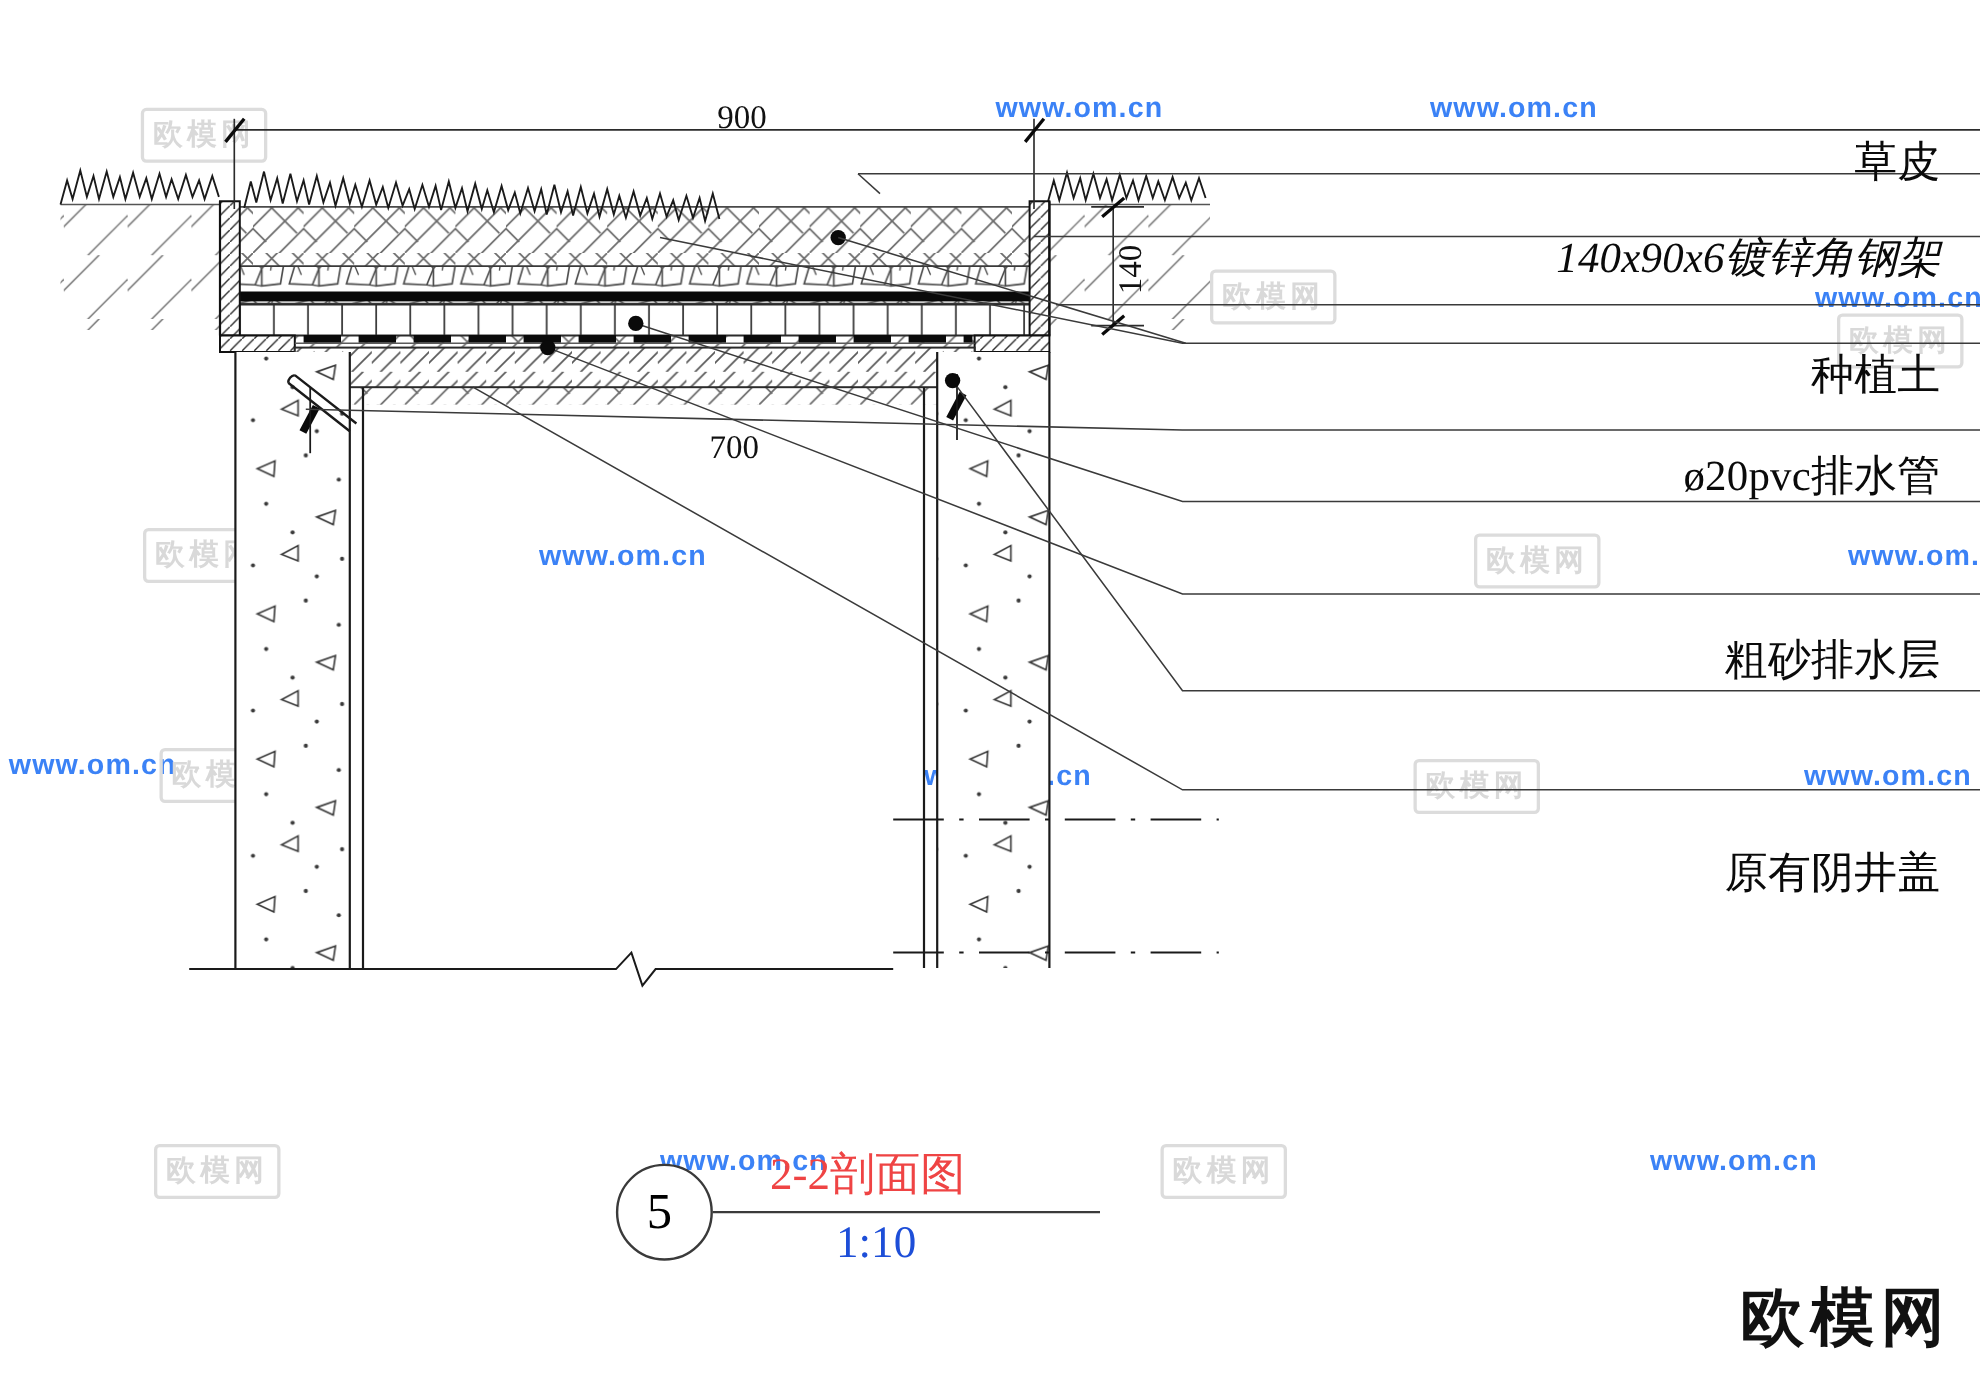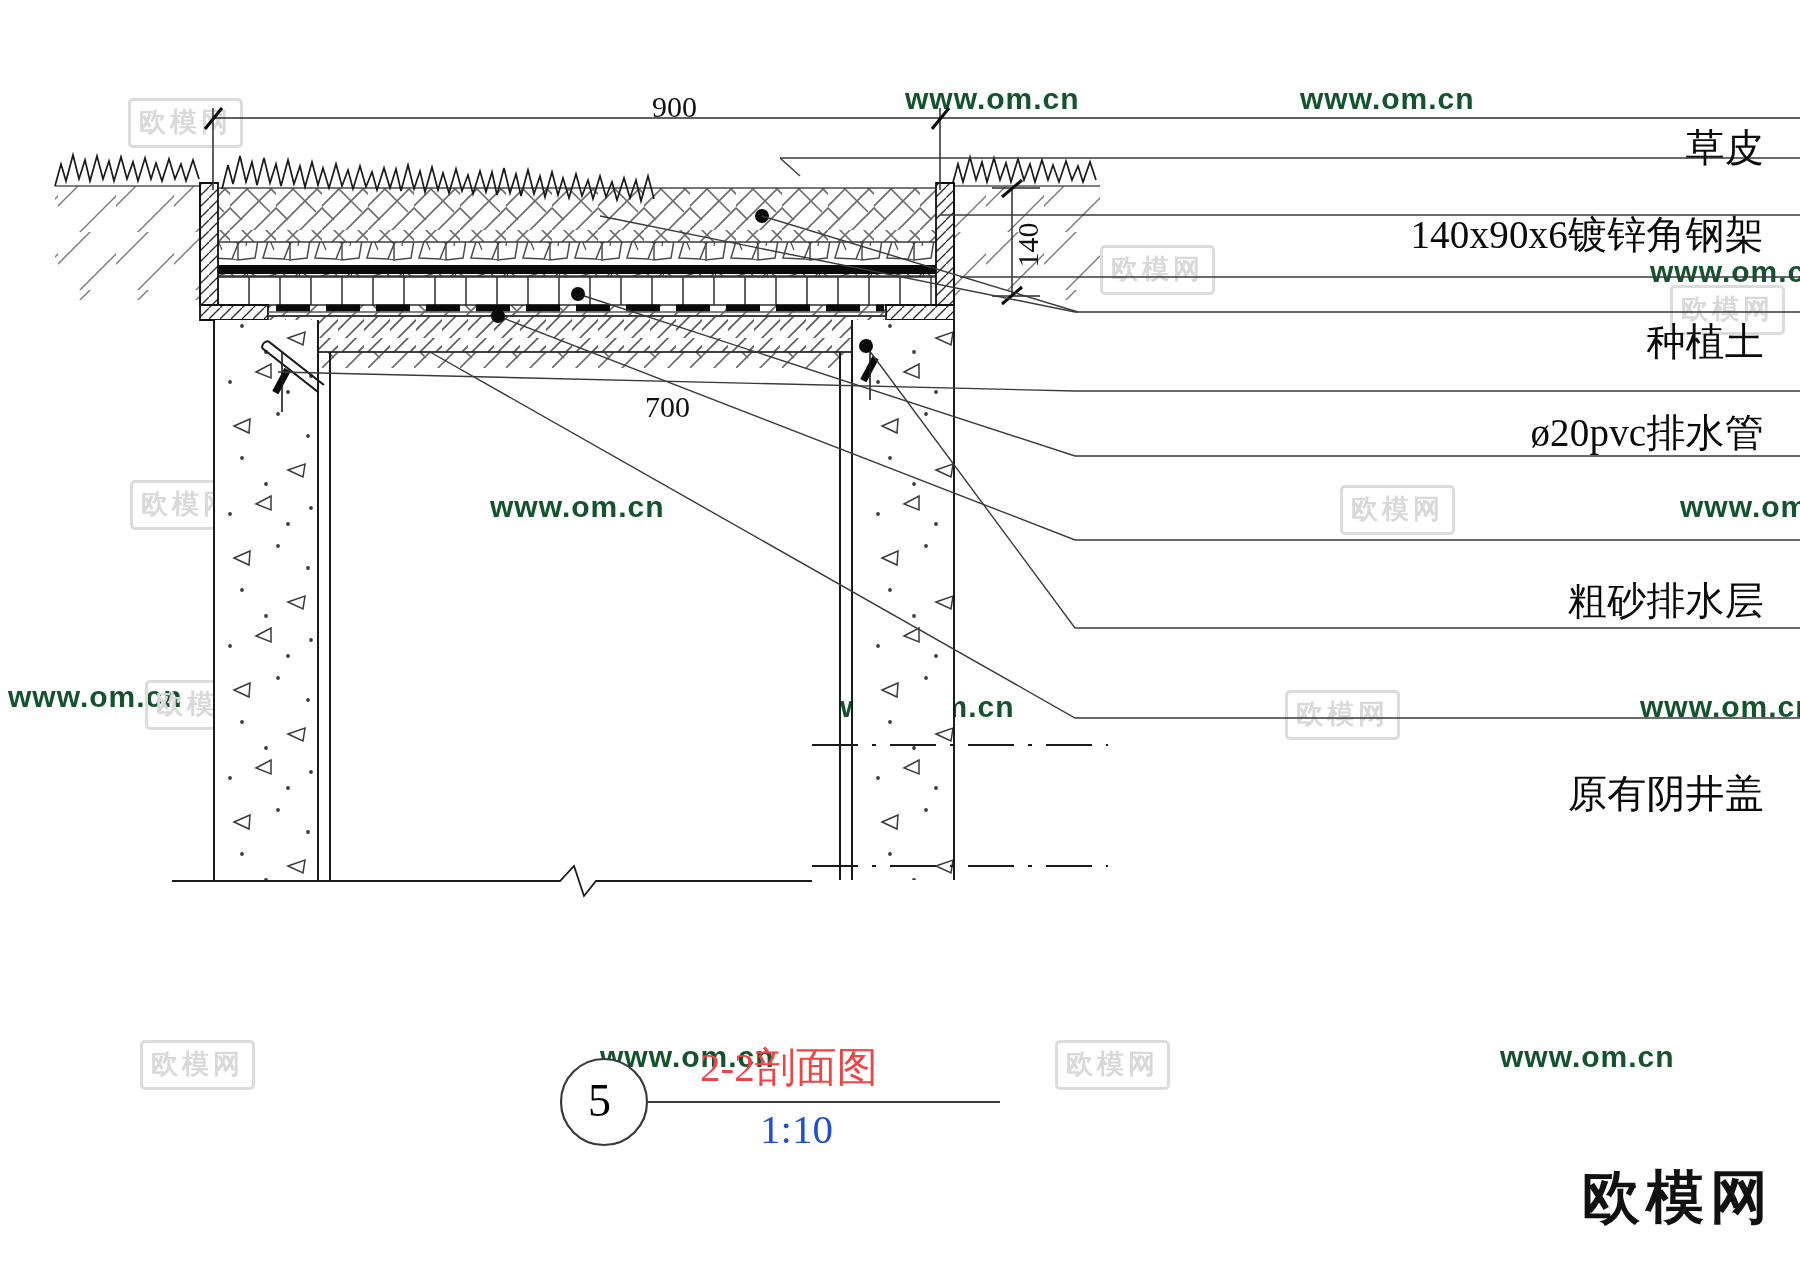--- a/index.html
+++ b/index.html
@@ -40,21 +40,21 @@
   
   .wm{position:absolute;pointer-events:none;user-select:none;}
   .wm-box{
     font-family:"Liberation Sans","DejaVu Sans",sans-serif;
     font-size:27px;font-weight:700;color:#d9d9d9;
     border:3px solid #dcdcdc;border-radius:5px;
     padding:3px 8px 5px 8px;letter-spacing:4px;white-space:nowrap;
   }
   .wm-url{
     font-family:"Liberation Sans","DejaVu Sans",sans-serif;
-    font-size:30px;font-weight:700;color:#14532d;letter-spacing:1px;
+    font-size:26px;font-weight:700;color:#3b82f6;letter-spacing:1px;
     white-space:nowrap;
   }
   .brand{
     position:absolute;right:26px;bottom:34px;
     font-family:"Liberation Sans","DejaVu Sans",sans-serif;
     font-weight:700;font-size:58px;color:#111;letter-spacing:6px;
     white-space:nowrap;
   }
 </style>
 </head>
@@ -322,21 +322,21 @@
   </svg>
 
   <div class="dimtxt" style="left:652px;top:90px;">900</div>
 
   <div class="dimtxt" style="left:645px;top:390px;">700</div>
 
   <div class="dimtxt vert" style="left:1000px;top:228px;width:56px;text-align:center;">140</div>
 
   <div class="lbl r" style="right:36px;top:128px;">草皮</div>
 
-  <div class="lbl r" style="right:36px;top:215px;">140x90x6镀锌角钢架</div>
+  <div class="lbl r" style="right:36px;top:215px;font-style:italic;">140x90x6镀锌角钢架</div>
 
 
   <div class="lbl r" style="right:36px;top:322px;">种植土</div>
 
   <div class="lbl r" style="right:36px;top:413px;margin-left:44px;">ø20pvc排水管</div>
 
 
   <div class="lbl r" style="right:36px;top:581px;">粗砂排水层</div>
 
 

